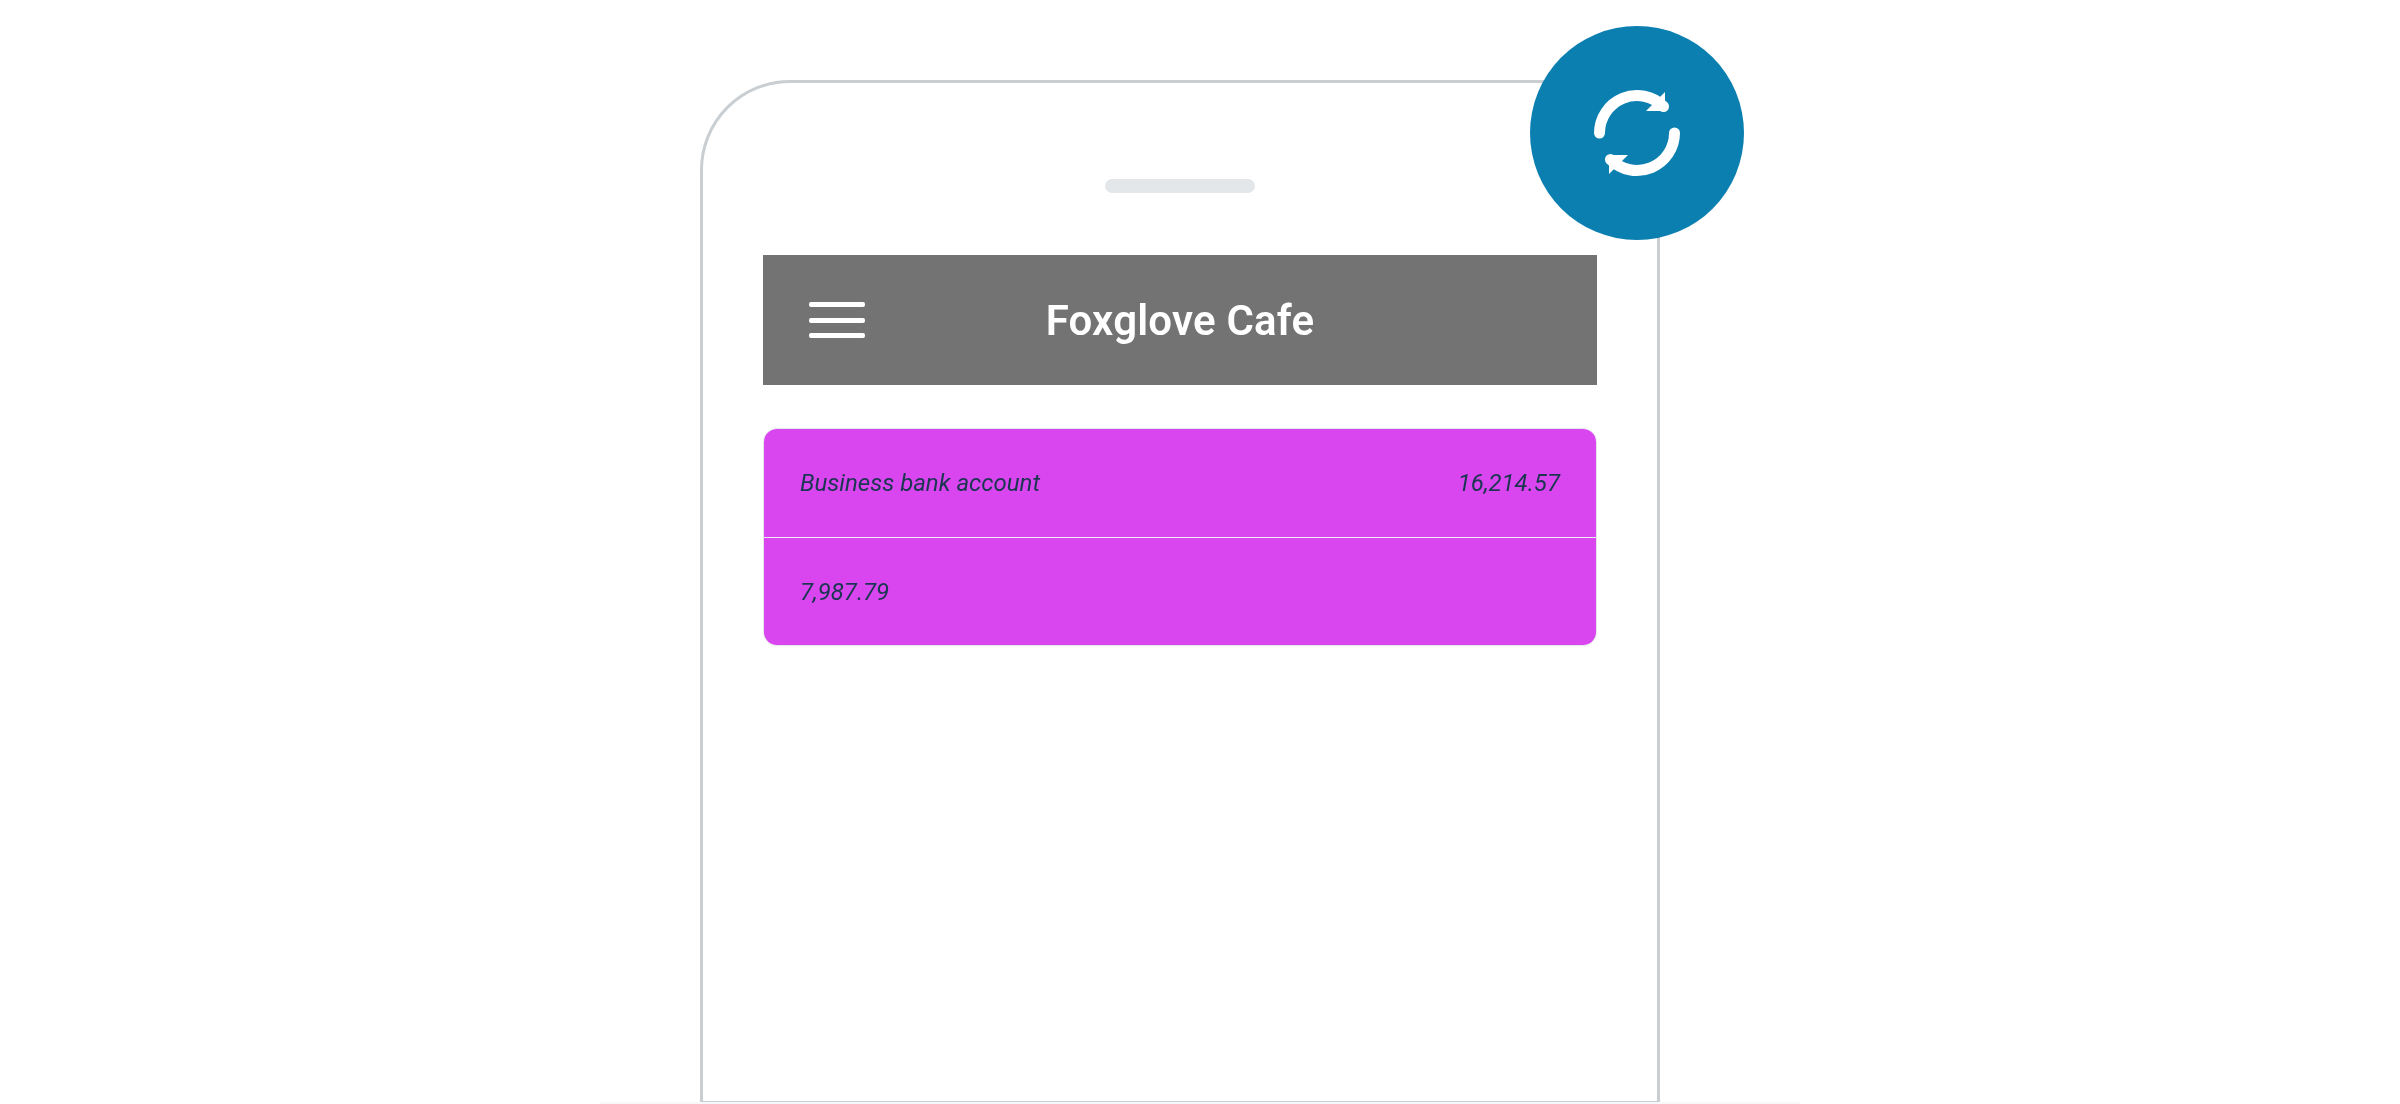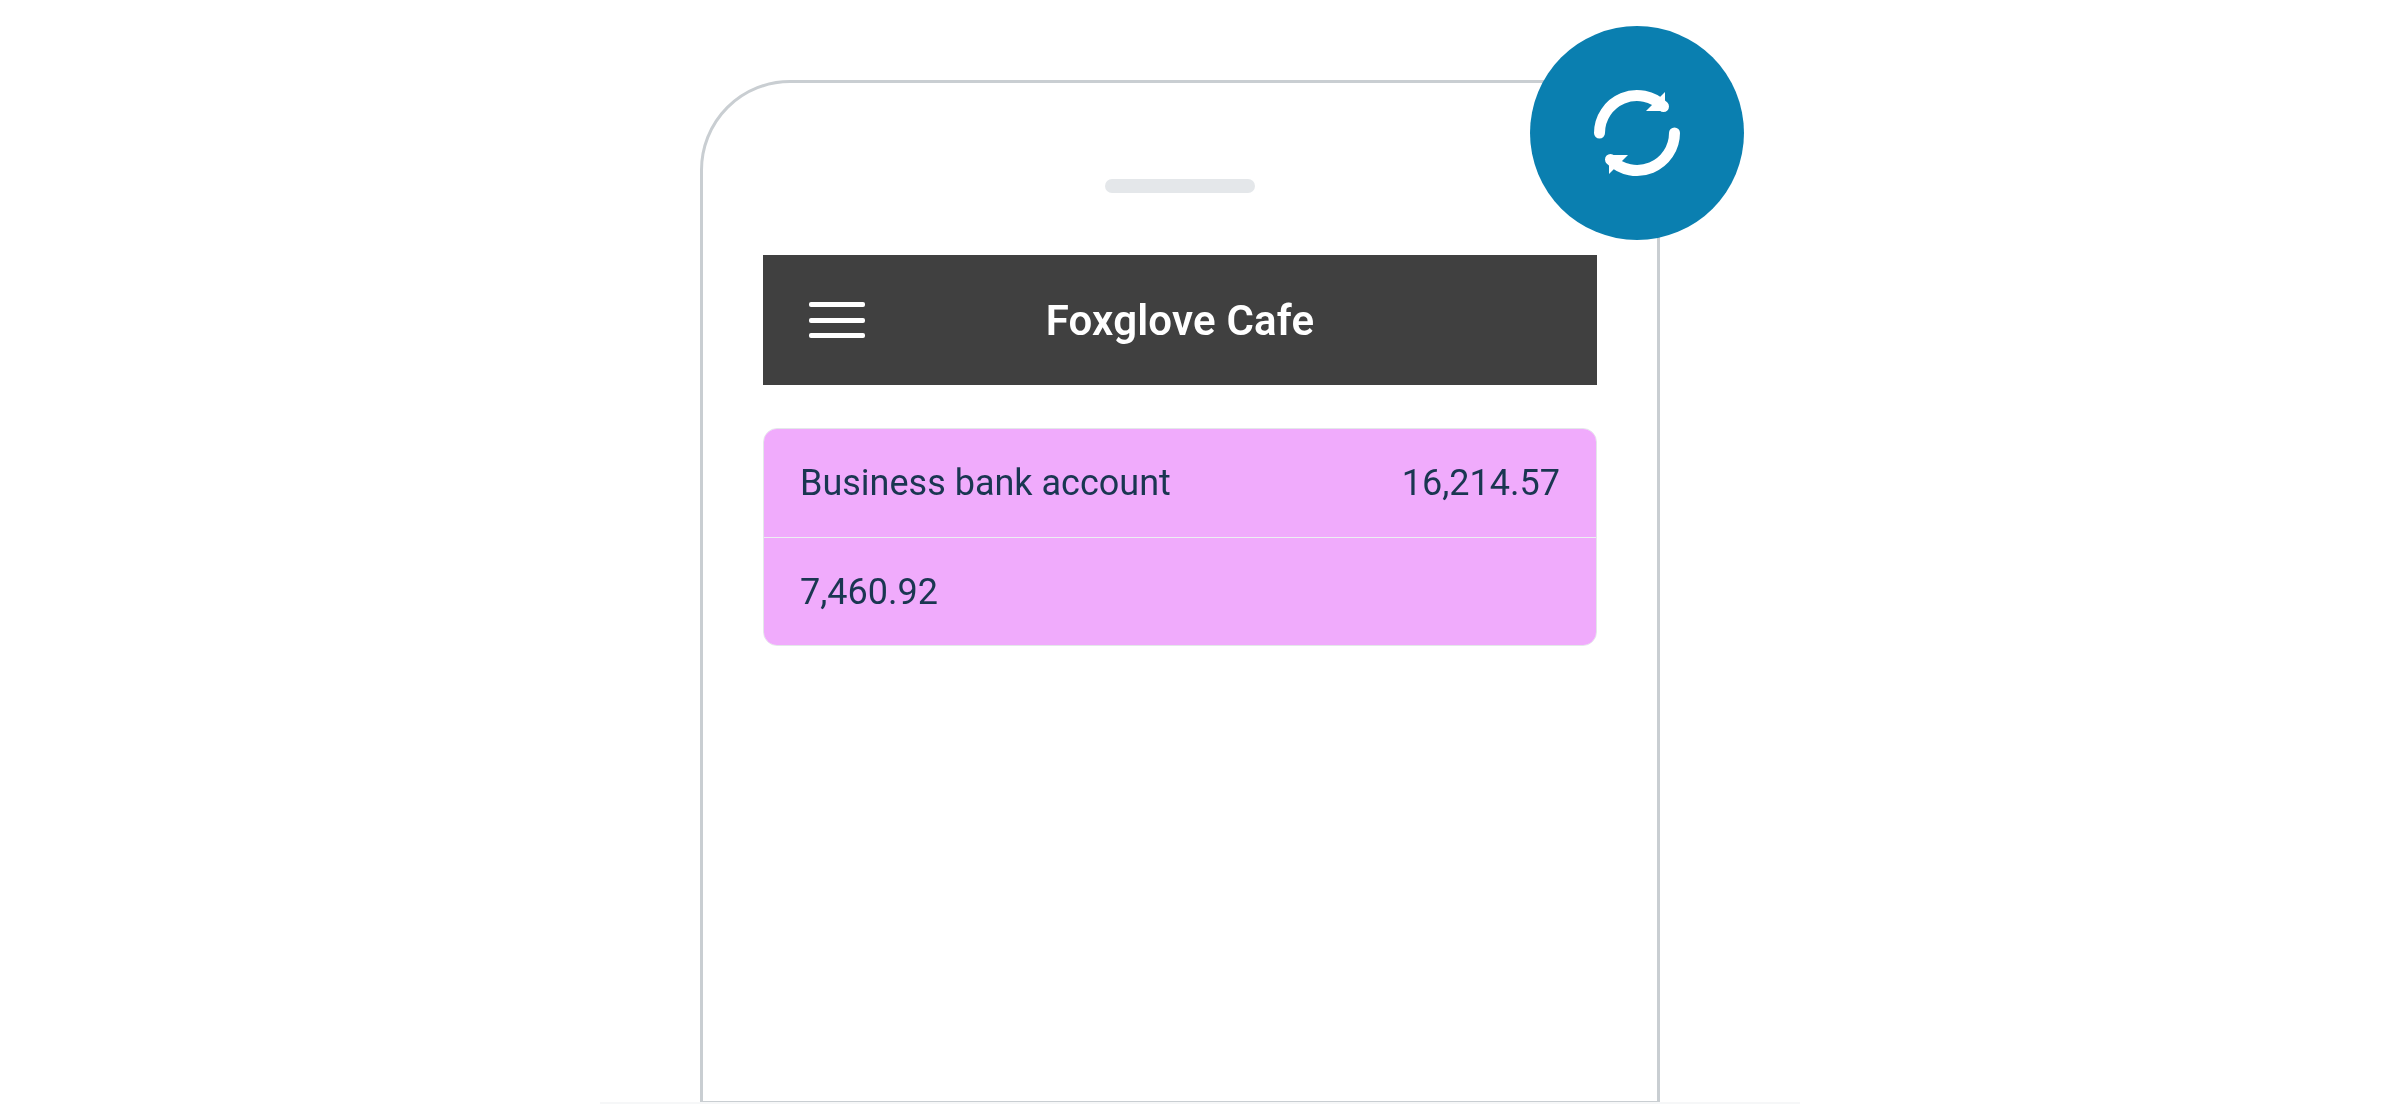--- a/index.html
+++ b/index.html
@@ -38,21 +38,21 @@
     background: #e4e7ea;
     border-radius: 8px;
   }
   
   .app-header {
     position: absolute;
     top: 172px;
     left: 60px;
     right: 60px;
     height: 130px;
-    background: #404040;
+    background: #737373;
     display: flex;
     align-items: center;
     color: #ffffff;
   }
   .menu-icon {
     position: absolute;
     left: 46px;
     top: 50%;
     transform: translateY(-50%);
     display: flex;
@@ -88,24 +88,25 @@
     border-radius: 14px;
     overflow: hidden;
     margin-bottom: 64px;
   }
   .row {
     display: flex;
     align-items: center;
     justify-content: space-between;
     padding: 0 36px;
     height: 108px;
-    font-size: 36px;
+    font-size: 24px;
     color: #1a3651;
     border-top: 1.5px solid #eceff1;
-    background: #f0abfc;
+    background: #d946ef;
+    font-style: italic;
   }
   .row:first-child { border-top: none; }
   .row .label { font-weight: 400; }
   .row .value { font-weight: 400; }
   
   .sync-badge {
     position: absolute;
     left: 1530px;
     top: 26px;
     width: 214px;
@@ -145,21 +146,21 @@
     </div>
 
     <div class="content">
 
       <div class="card">
         <div class="row">
           <span class="label">Business bank account</span>
           <span class="value">16,214.57</span>
         </div>
         <div class="row">
-          <span class="value">7,460.92</span>
+          <span class="value">7,987.79</span>
         </div>
       </div>
 
 
     </div>
   </div>
 
   <div class="sync-badge">
     <svg viewBox="0 0 24 24">
       <g fill="none" stroke="#ffffff" stroke-width="2.2" stroke-linecap="round">

